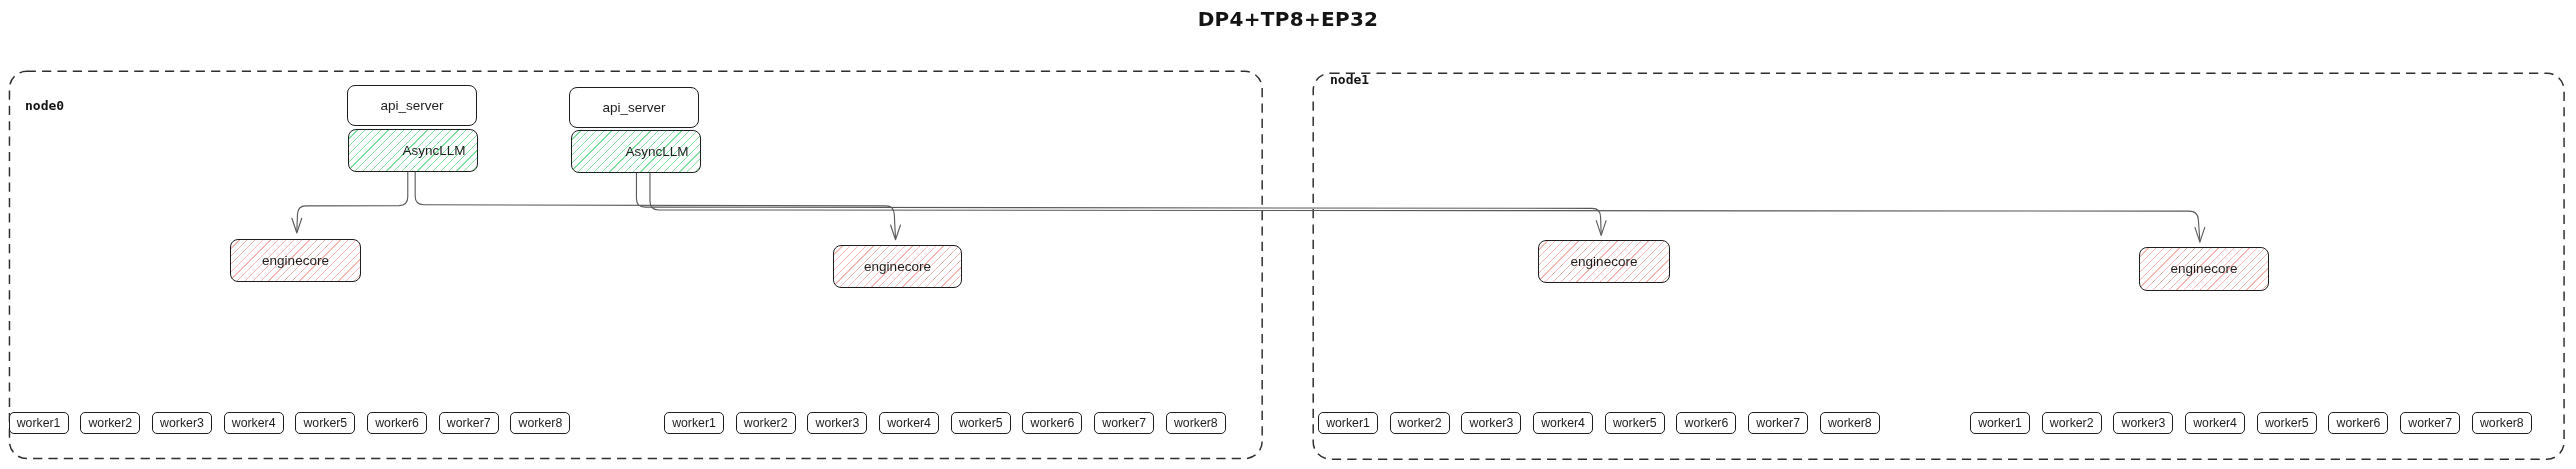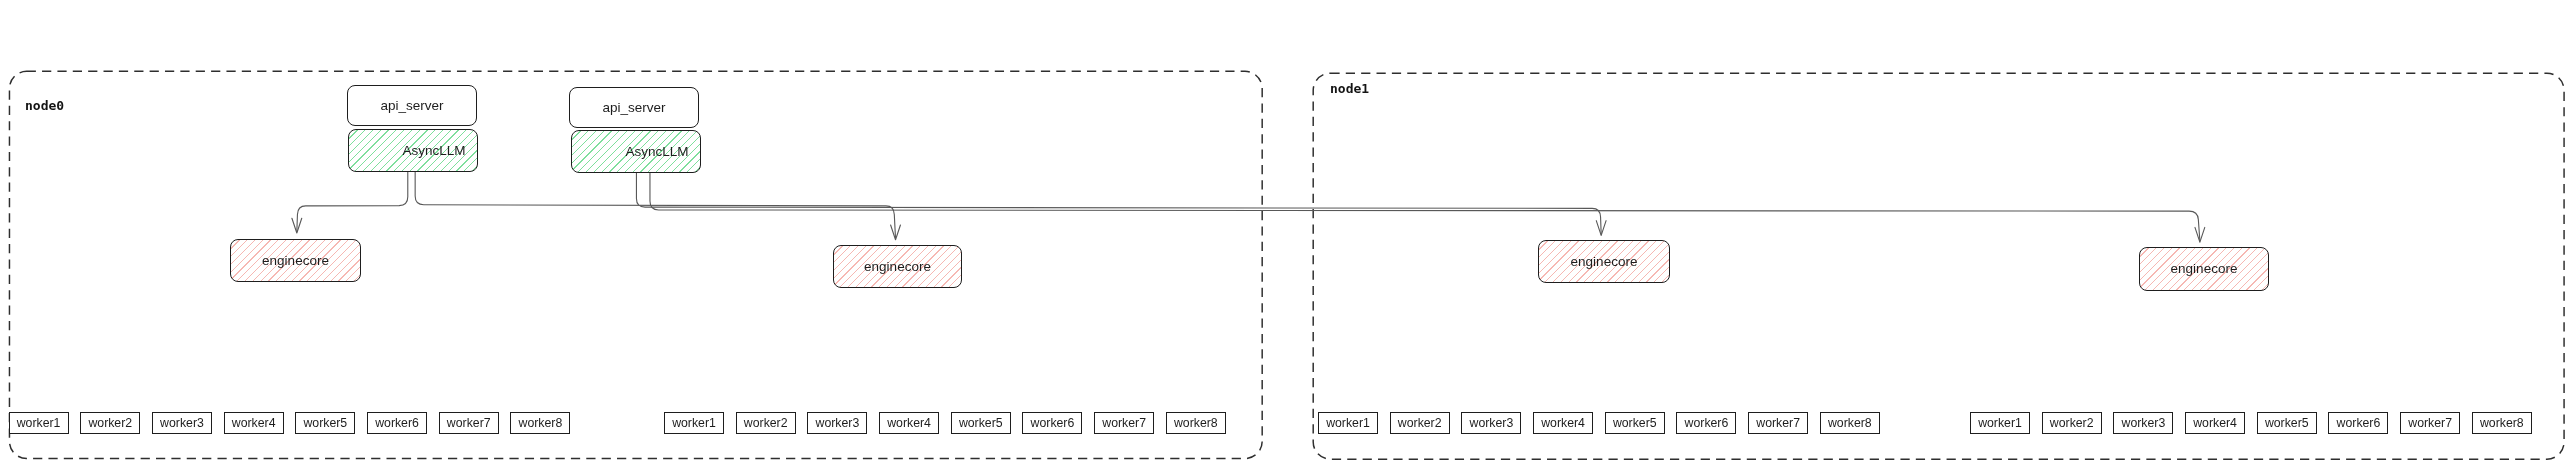--- a/index.html
+++ b/index.html
@@ -11,49 +11,50 @@
   .noderect{fill:none;stroke:#2e2e2e;stroke-width:2.4;stroke-dasharray:15 10;}
   .edge{fill:none;stroke:#585858;stroke-width:1.8;stroke-linecap:round;stroke-linejoin:round;}
   .node-label{position:absolute;font:600 13px "DejaVu Sans Mono",monospace;color:#141414;}
   .box{position:absolute;display:flex;align-items:center;justify-content:center;
        border:1.7px solid #1e1e1e;border-radius:8px;background:#ffffff;
        font:400 13.5px/1 "Liberation Sans",sans-serif;color:#1d1d1d;box-sizing:border-box;}
   .hatch-green{background-image:repeating-linear-gradient(135deg,#7fdf9d 0,#7fdf9d 0.9px,transparent 0.9px,transparent 5.5px);padding-left:42px;}
   .hatch-red{background-image:repeating-linear-gradient(135deg,#f6b8b3 0,#f6b8b3 0.9px,transparent 0.9px,transparent 5.5px);}
   .worker-group{position:absolute;display:flex;gap:11.7px;}
   .worker{width:60px;height:21.5px;display:flex;align-items:center;justify-content:center;
-          border:1.4px solid #1e1e1e;border-radius:0;background:#ffffff;
+          border:1.4px solid #1e1e1e;border-radius:5px;background:#ffffff;
           font:400 12.3px/1 "Liberation Sans",sans-serif;color:#1d1d1d;box-sizing:border-box;flex:0 0 auto;}
 </style>
 </head>
 <body>
 
 <div id="stage">
 
+  <div id="title">DP4+TP8+EP32</div>
 
   <svg id="wires" viewBox="0 0 4188 763">
 
     <rect class="noderect" x="14" y="116" width="2038" height="630" rx="28"></rect>
     <rect class="noderect" x="2135" y="119" width="2035" height="628" rx="28"></rect>
 
     <path class="edge" d="M 662 280 L 662 320 Q 662 334 648 334.5 L 496 335 Q 483 335 482.5 349 L 481.5 377"></path>
     <path class="edge" d="M 473.5 355 L 481.5 379 M 489.5 355 L 481.5 379"></path>
 
     <path class="edge" d="M 674 280 L 674 319 Q 674 333 688 333.2 L 1440 335 Q 1453 335.2 1453.5 349 L 1455.5 388"></path>
     <path class="edge" d="M 1447.5 366 L 1455.5 390 M 1463.5 366 L 1455.5 390"></path>
 
     <path class="edge" d="M 1034 282 L 1034 323 Q 1034 337 1048 337 L 2589 339 Q 2602 339.2 2602.5 353 L 2603.5 381"></path>
     <path class="edge" d="M 2595.5 359 L 2603.5 383 M 2611.5 359 L 2603.5 383"></path>
 
     <path class="edge" d="M 1056 282 L 1056 327 Q 1056 341.5 1070 341.6 L 3560 343.5 Q 3574 343.7 3575 357 L 3577.5 392"></path>
     <path class="edge" d="M 3569.5 370 L 3577.5 394 M 3585.5 370 L 3577.5 394"></path>
   </svg>
 
   <div class="node-label" style="left:25px;top:98px">node0</div>
-  <div class="node-label" style="left:1330px;top:81px">node1</div>
+  <div class="node-label" style="left:1330px;top:72px">node1</div>
 
   <div class="box" style="left:347px;top:85px;width:130px;height:41px">
     <span>api_server</span>
   </div>
   <div class="box hatch-green" style="left:348px;top:129px;width:130px;height:43px">
     <span>AsyncLLM</span>
   </div>
 
   <div class="box" style="left:569px;top:87px;width:130px;height:41px">
     <span>api_server</span>

